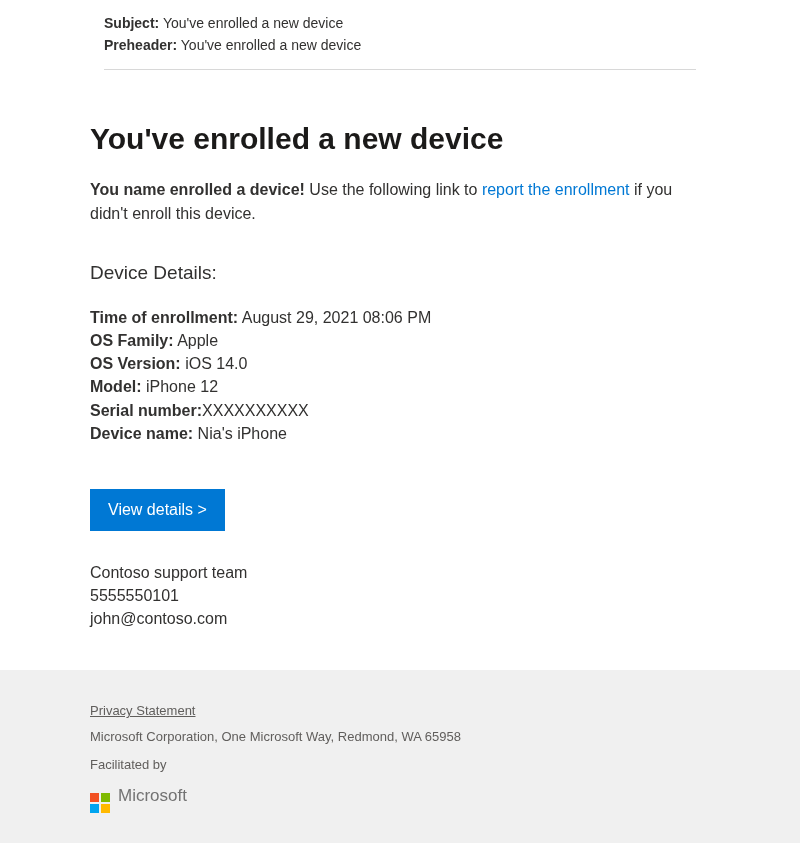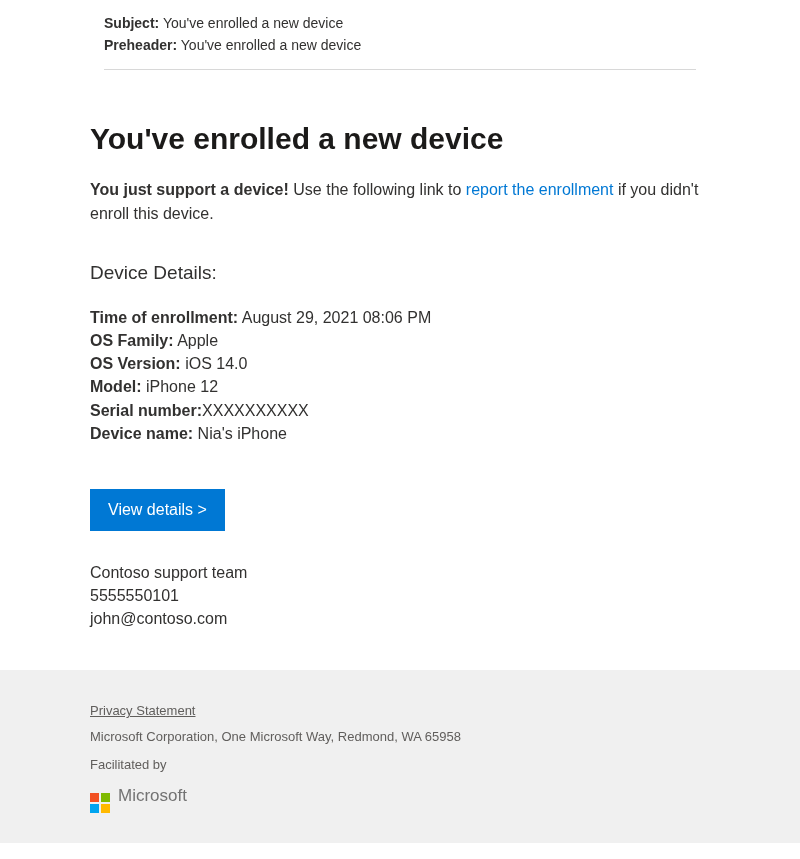--- a/index.html
+++ b/index.html
@@ -108,21 +108,21 @@
     <span class="meta-label">Preheader:</span>
     <span>You've enrolled a new device</span>
   </div>
   <hr class="divider">
 </div>
 
 <div class="main-content">
   <h1 class="title">You've enrolled a new device</h1>
 
   <p class="intro">
-    <span class="bold">You just support a device!</span><span> Use the following link to </span><a href="#">report the enrollment</a><span> if you didn't enroll this device.</span>
+    <span class="bold">You name enrolled a device!</span><span> Use the following link to </span><a href="#">report the enrollment</a><span> if you didn't enroll this device.</span>
   </p>
 
   <h2 class="section-heading">Device Details:</h2>
 
   <div class="detail-list">
     <div><span class="detail-label">Time of enrollment:</span><span> August 29, 2021 08:06 PM</span></div>
     <div><span class="detail-label">OS Family:</span><span> Apple</span></div>
     <div><span class="detail-label">OS Version:</span><span> iOS 14.0</span></div>
     <div><span class="detail-label">Model:</span><span> iPhone 12</span></div>
     <div><span class="detail-label">Serial number:</span><span>XXXXXXXXXX</span></div>

